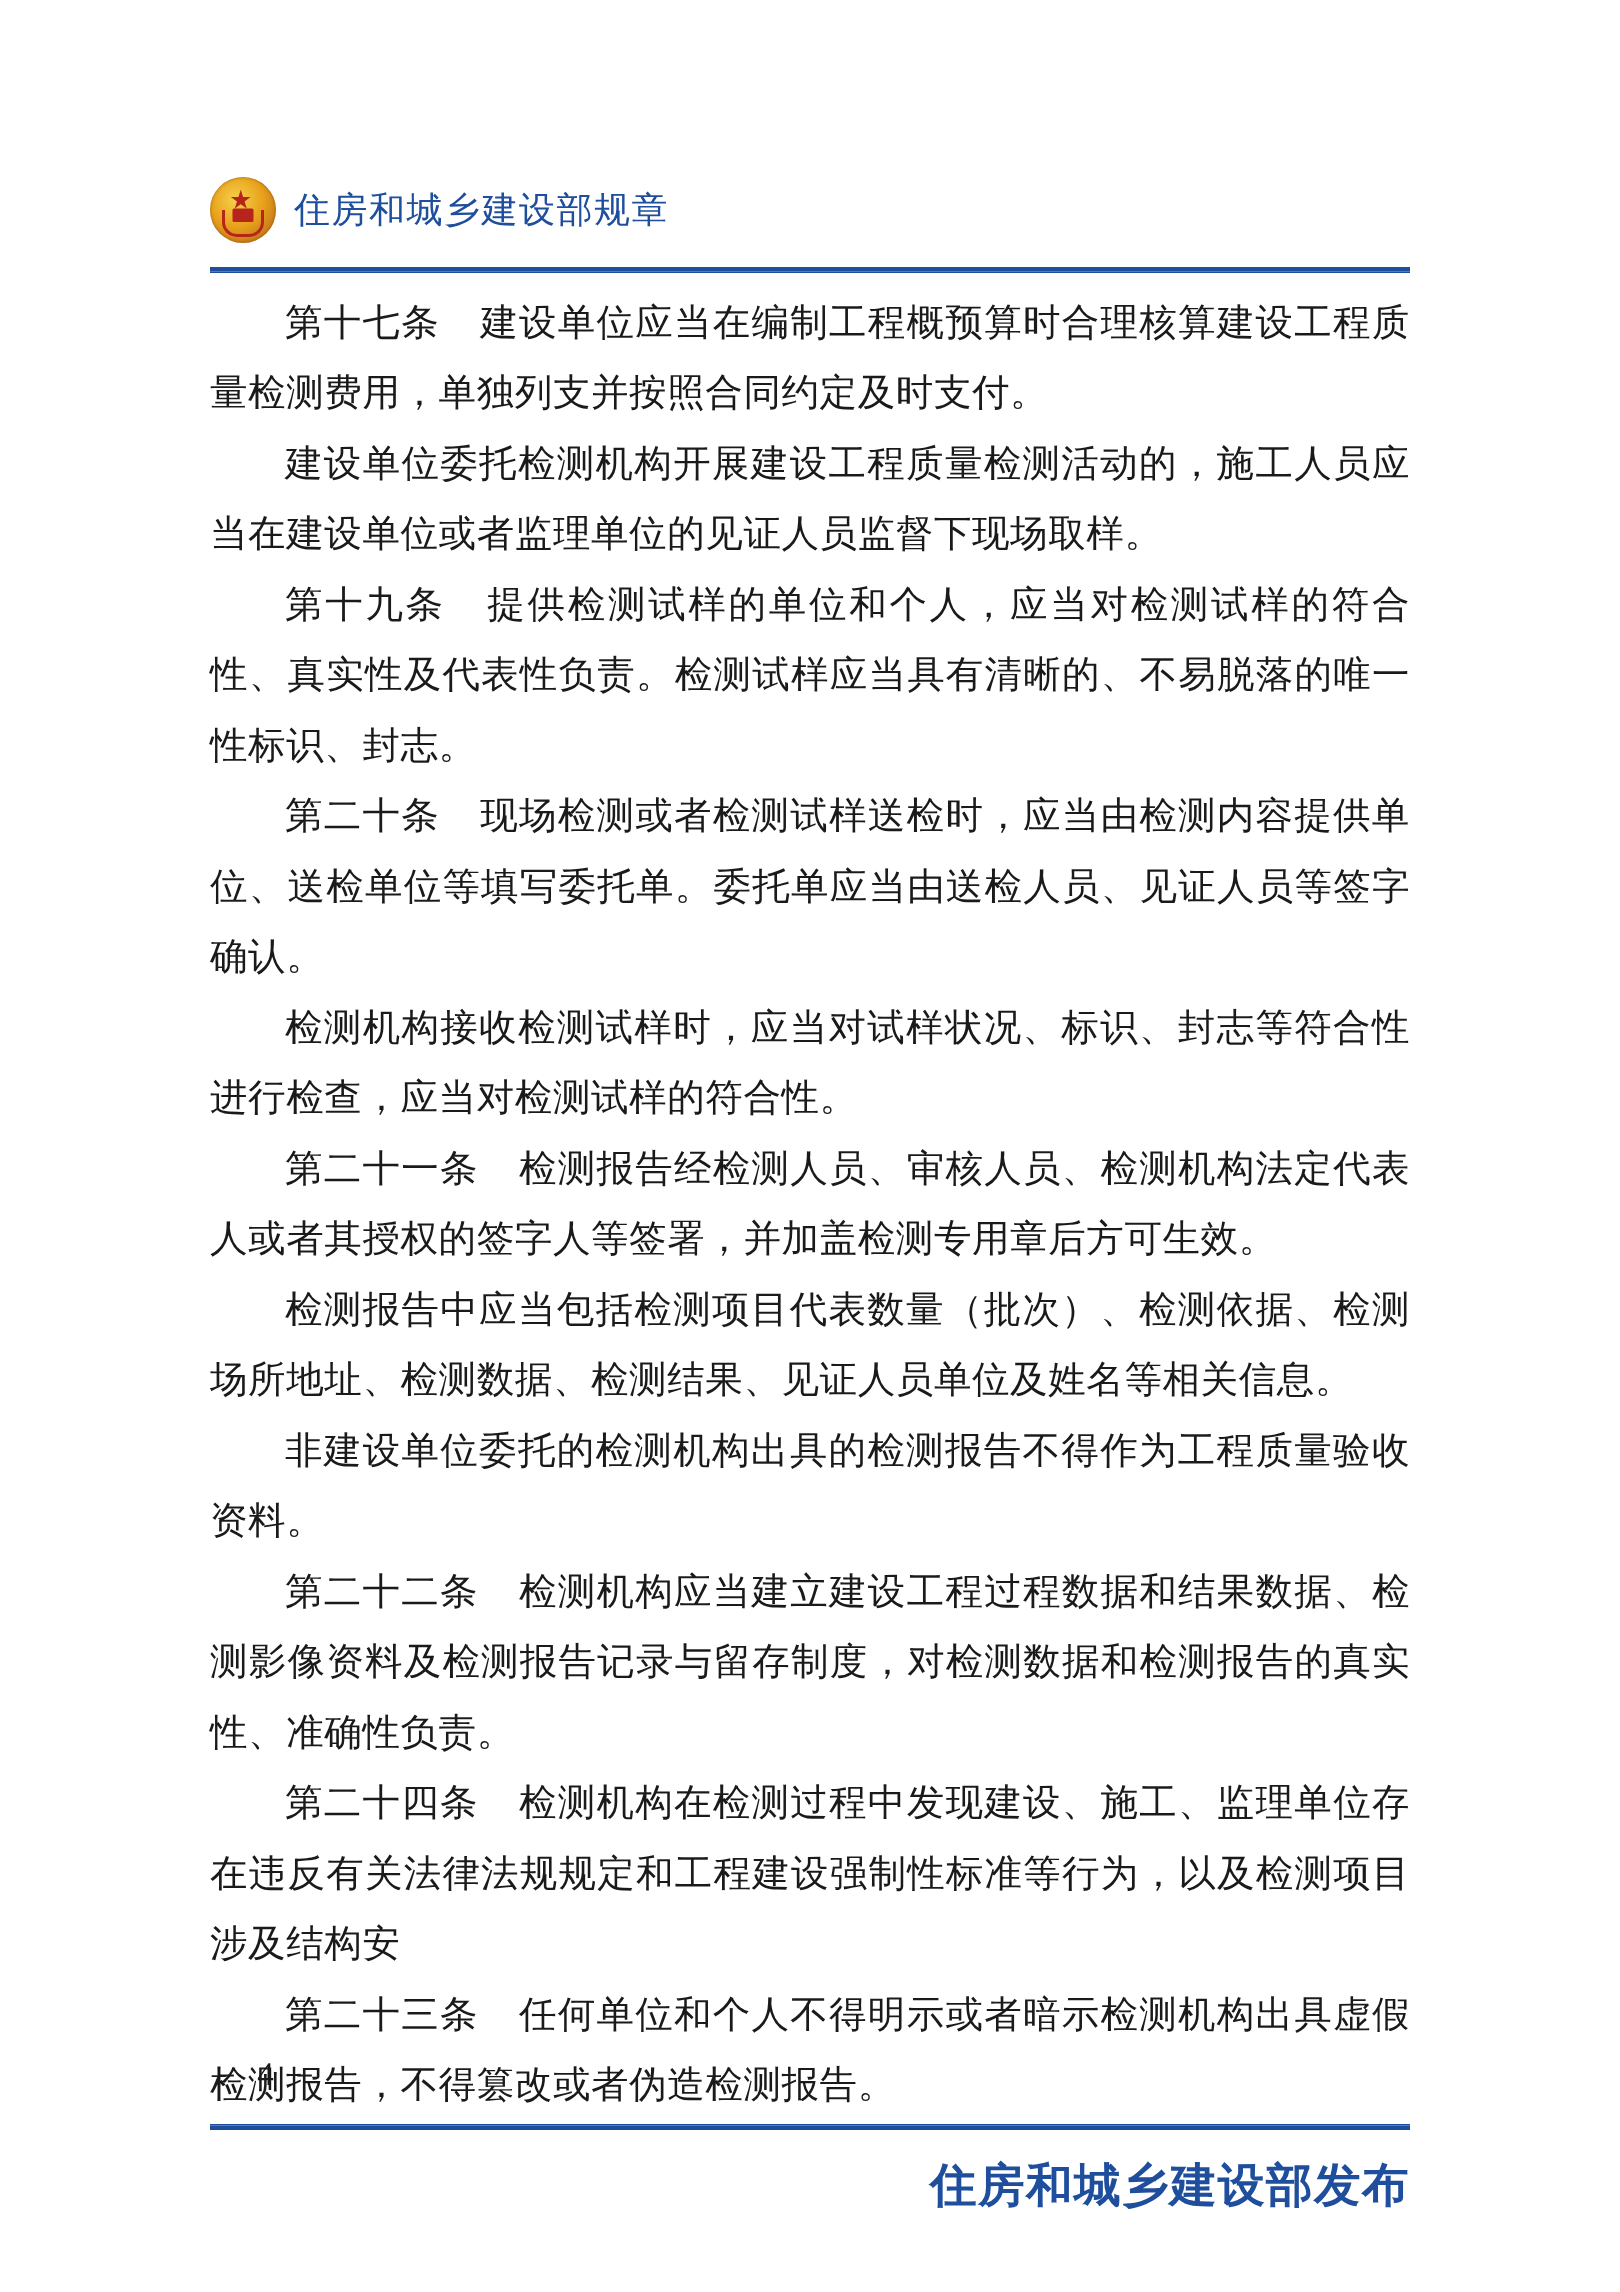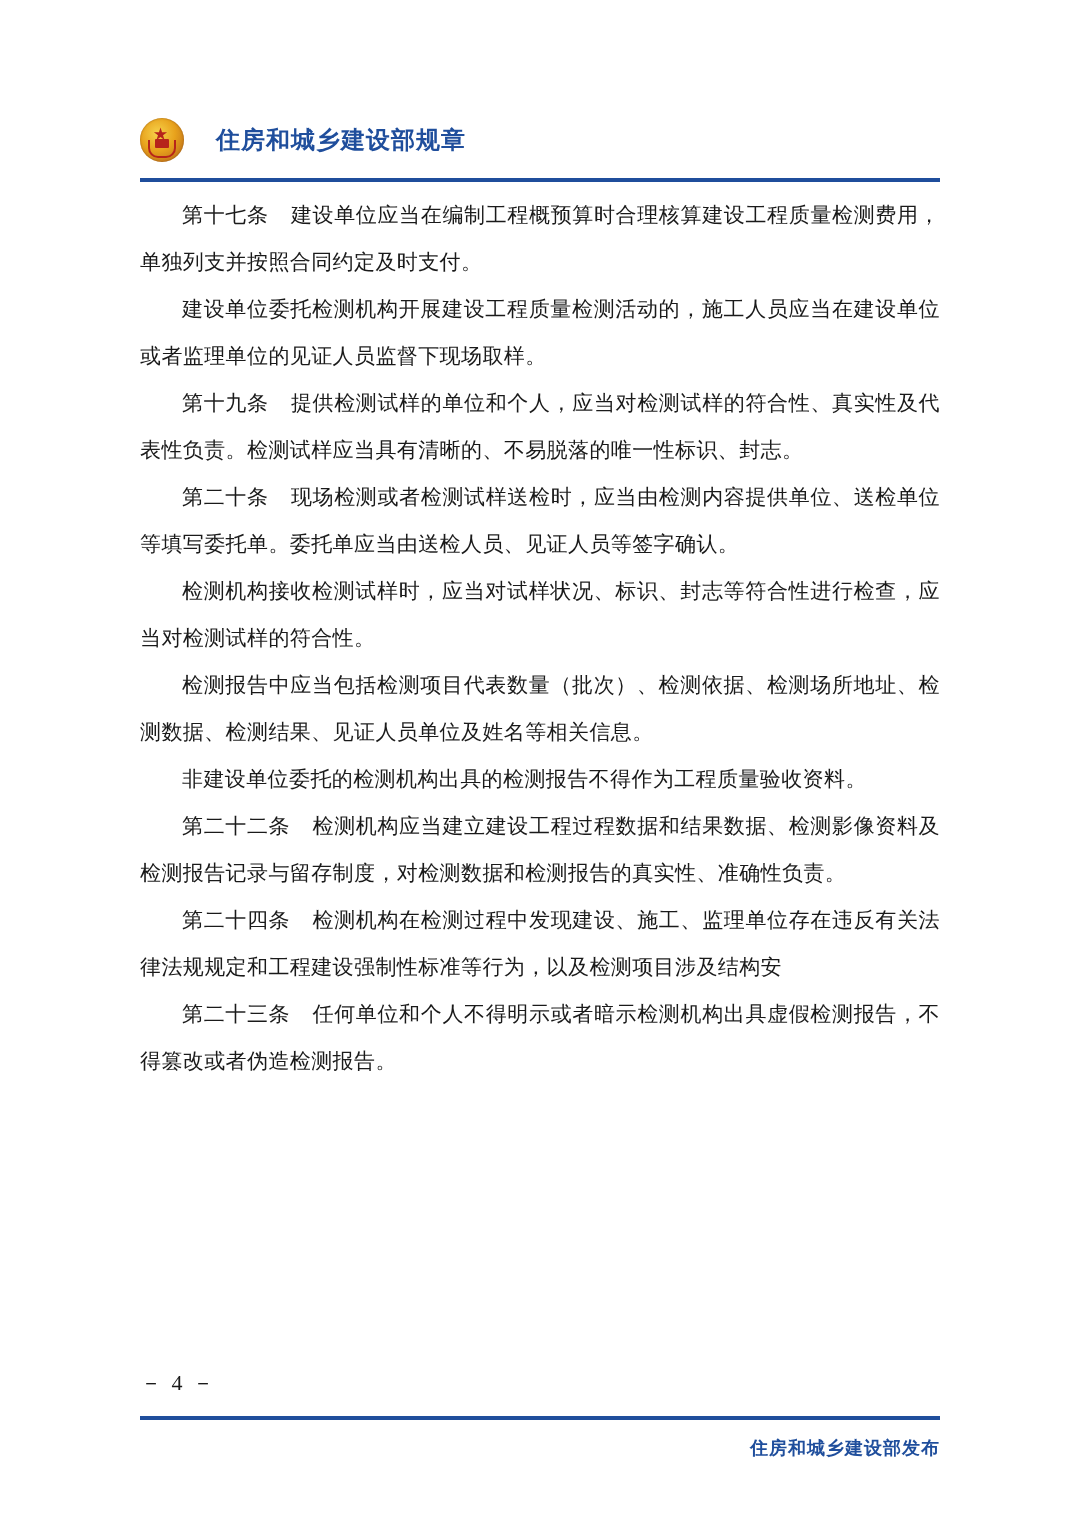--- a/index.html
+++ b/index.html
@@ -63,45 +63,44 @@
   .emblem .ear-r { right: 8px; transform: scaleX(-1); }
   .emblem .gate {
     position: absolute;
     left: 15px; top: 21px;
     width: 14px; height: 9px;
     background: #b6241b;
     border-radius: 1px;
   }
   .header-title {
     font-family: "Liberation Sans", "DejaVu Sans", sans-serif;
-    font-weight: bold;
+    font-weight: normal;
     font-size: 24px;
     color: #1f4e9c;
     letter-spacing: 1px;
     white-space: nowrap;
-    margin-left: 20px;
   }
 
   .rule-top {
     position: absolute;
     left: 140px;
     top: 178px;
     width: 800px;
     height: 0;
     border-top: 3px solid #1f4e9c;
     border-bottom: 1px solid #1f4e9c;
   }
 
   
   .body-text {
     position: absolute;
     left: 140px;
     top: 192px;
     width: 800px;
-    font-size: 21px;
+    font-size: 25px;
     line-height: 47px;
     color: #1a1a1a;
     text-align: justify;
     text-justify: inter-ideograph;
   }
   .body-text p {
     margin: 0;
     text-indent: 2em;
     letter-spacing: 0.4px;
   }
@@ -130,21 +129,21 @@
     height: 0;
     border-top: 1px solid #1f4e9c;
     border-bottom: 3px solid #1f4e9c;
   }
   .footer-publisher {
     position: absolute;
     right: 140px;
     top: 1436px;
     font-family: "Liberation Sans", "DejaVu Sans", sans-serif;
     font-weight: bold;
-    font-size: 18px;
+    font-size: 31px;
     color: #1f4e9c;
     letter-spacing: 1px;
   }
 </style>
 </head>
 <body>
 
 <div class="page">
 
   <div class="header">
@@ -159,20 +158,21 @@
   </div>
 
   <div class="rule-top"></div>
 
   <div class="body-text">
       <p><span class="art">第十七条</span><span class="gap"></span><span>建设单位应当在编制工程概预算时合理核算建设工程质量检测费用，单独列支并按照合同约定及时支付。</span></p>
       <p><span>建设单位委托检测机构开展建设工程质量检测活动的，施工人员应当在建设单位或者监理单位的见证人员监督下现场取样。</span></p>
       <p><span class="art">第十九条</span><span class="gap"></span><span>提供检测试样的单位和个人，应当对检测试样的符合性、真实性及代表性负责。检测试样应当具有清晰的、不易脱落的唯一性标识、封志。</span></p>
       <p><span class="art">第二十条</span><span class="gap"></span><span>现场检测或者检测试样送检时，应当由检测内容提供单位、送检单位等填写委托单。委托单应当由送检人员、见证人员等签字确认。</span></p>
       <p><span>检测机构接收检测试样时，应当对试样状况、标识、封志等符合性进行检查，应当对检测试样的符合性。</span></p>
+      <p><span class="art">第二十一条</span><span class="gap"></span><span>检测报告经检测人员、审核人员、检测机构法定代表人或者其授权的签字人等签署，并加盖检测专用章后方可生效。</span></p>
       <p><span>检测报告中应当包括检测项目代表数量（批次）、检测依据、检测场所地址、检测数据、检测结果、见证人员单位及姓名等相关信息。</span></p>
       <p><span>非建设单位委托的检测机构出具的检测报告不得作为工程质量验收资料。</span></p>
       <p><span class="art">第二十二条</span><span class="gap"></span><span>检测机构应当建立建设工程过程数据和结果数据、检测影像资料及检测报告记录与留存制度，对检测数据和检测报告的真实性、准确性负责。</span></p>
       <p><span class="art">第二十四条</span><span class="gap"></span><span>检测机构在检测过程中发现建设、施工、监理单位存在违反有关法律法规规定和工程建设强制性标准等行为，以及检测项目涉及结构安</span></p>
       <p><span class="art">第二十三条</span><span class="gap"></span><span>任何单位和个人不得明示或者暗示检测机构出具虚假检测报告，不得篡改或者伪造检测报告。</span></p>
     </div>
 
   <div class="page-number">－ 4 －</div>
 
   <div class="rule-bottom"></div>

